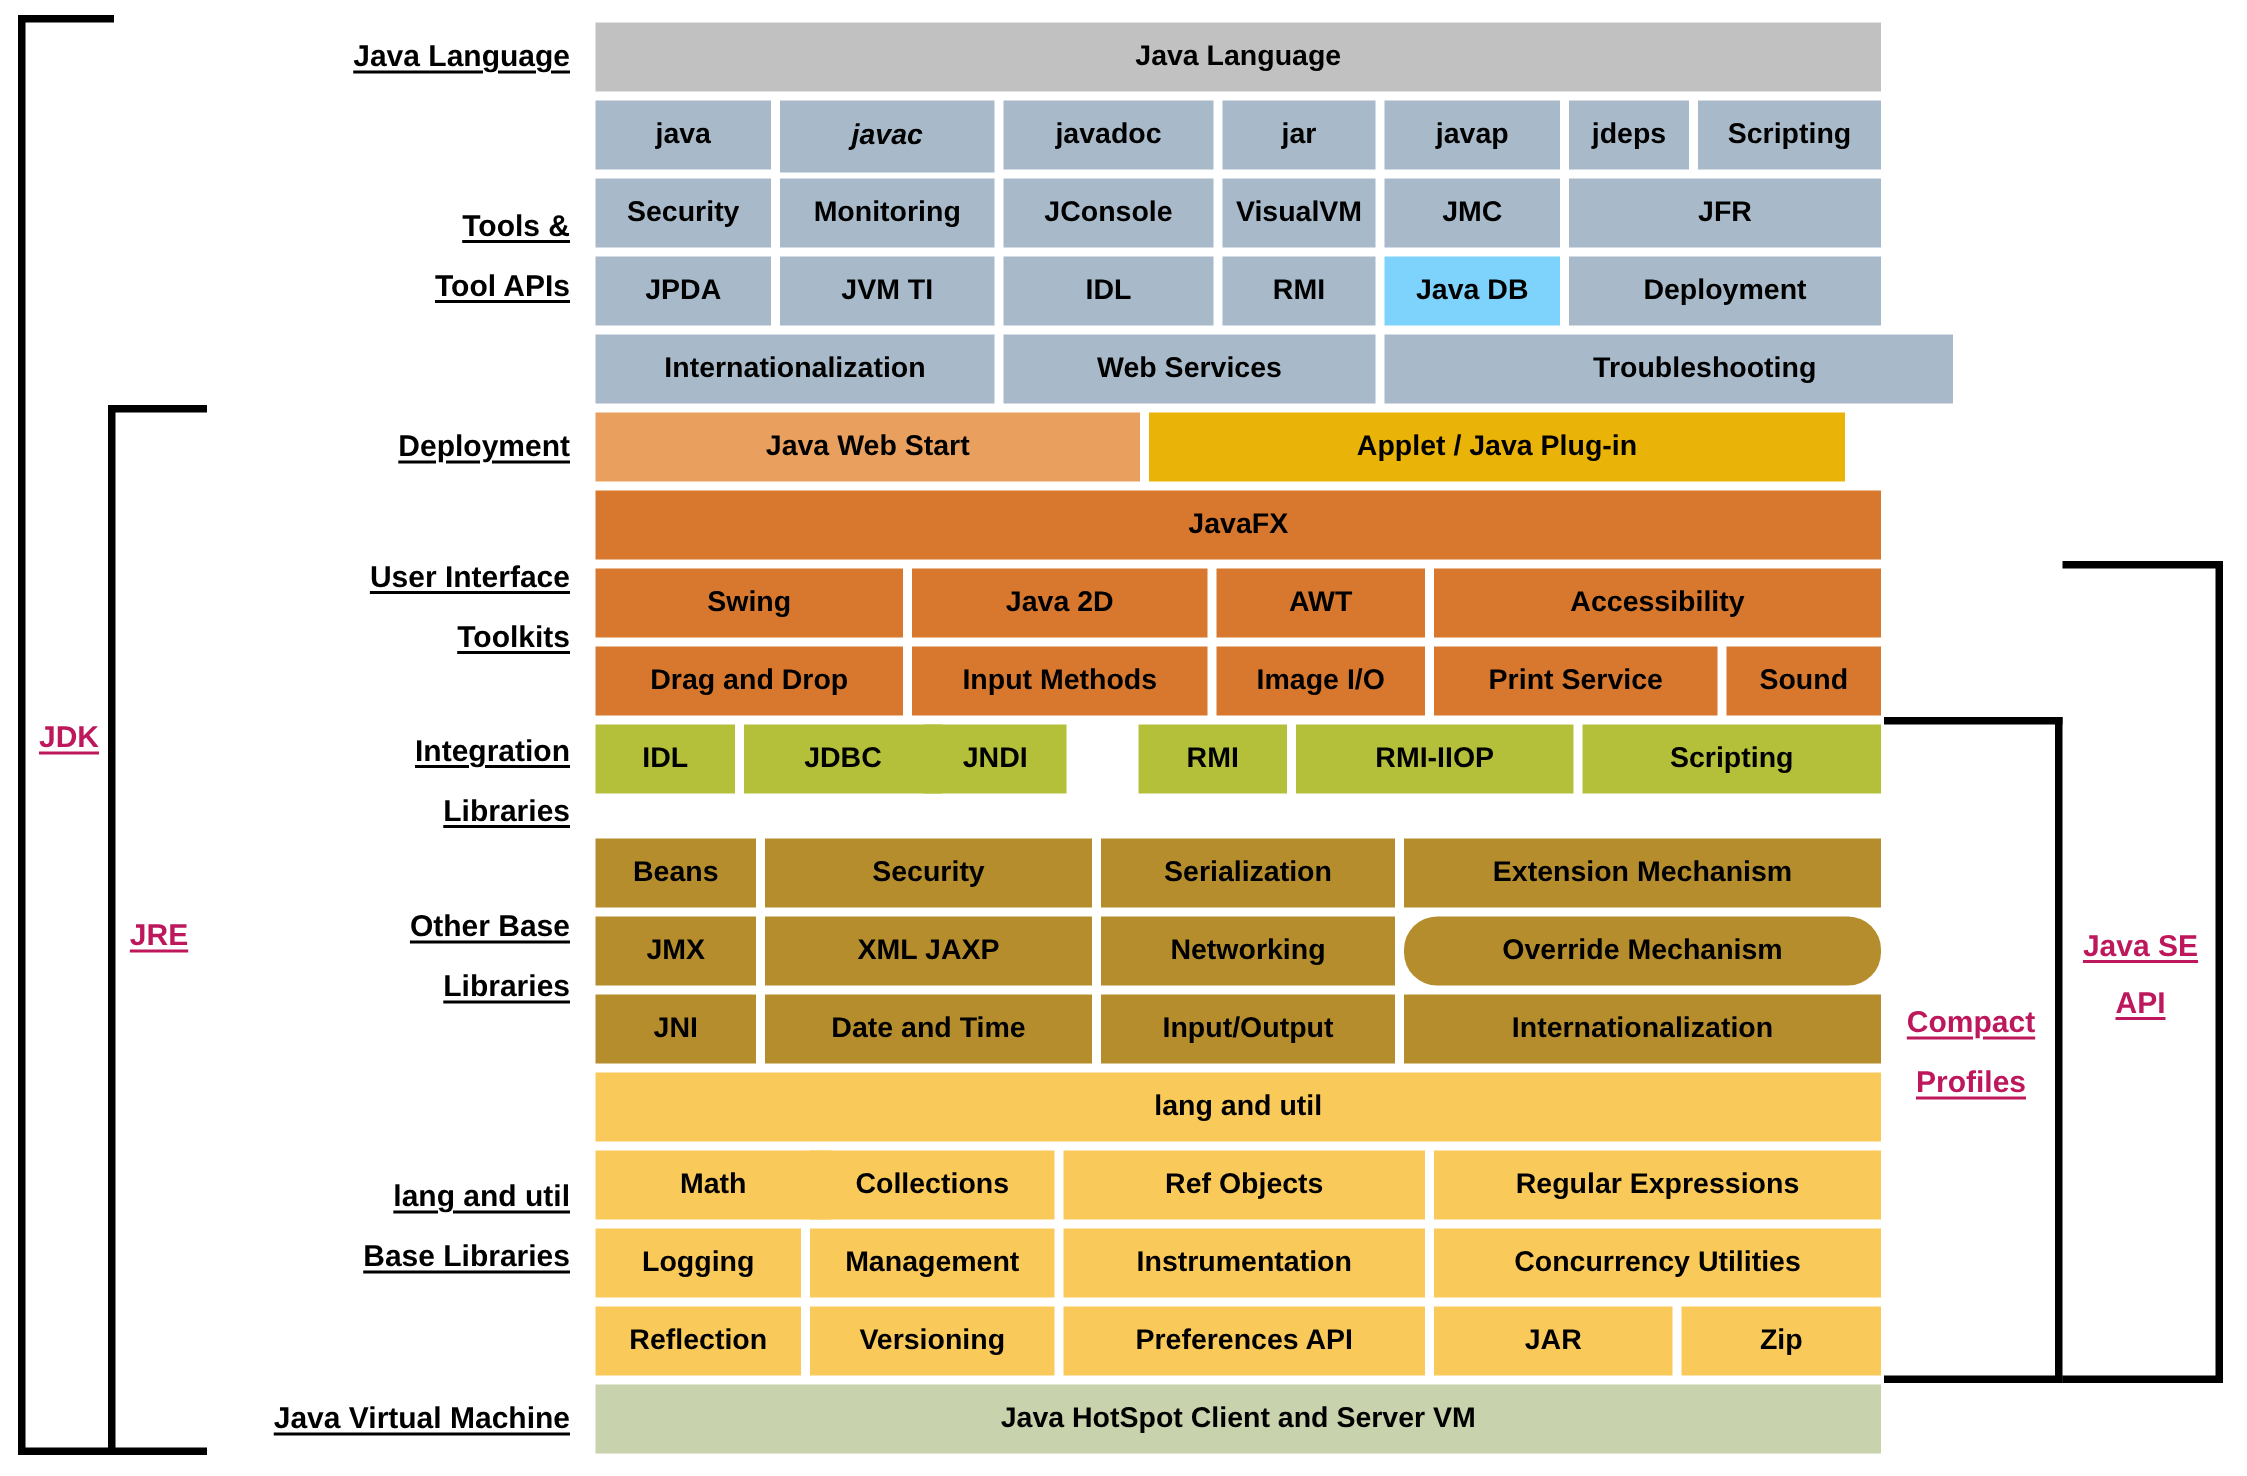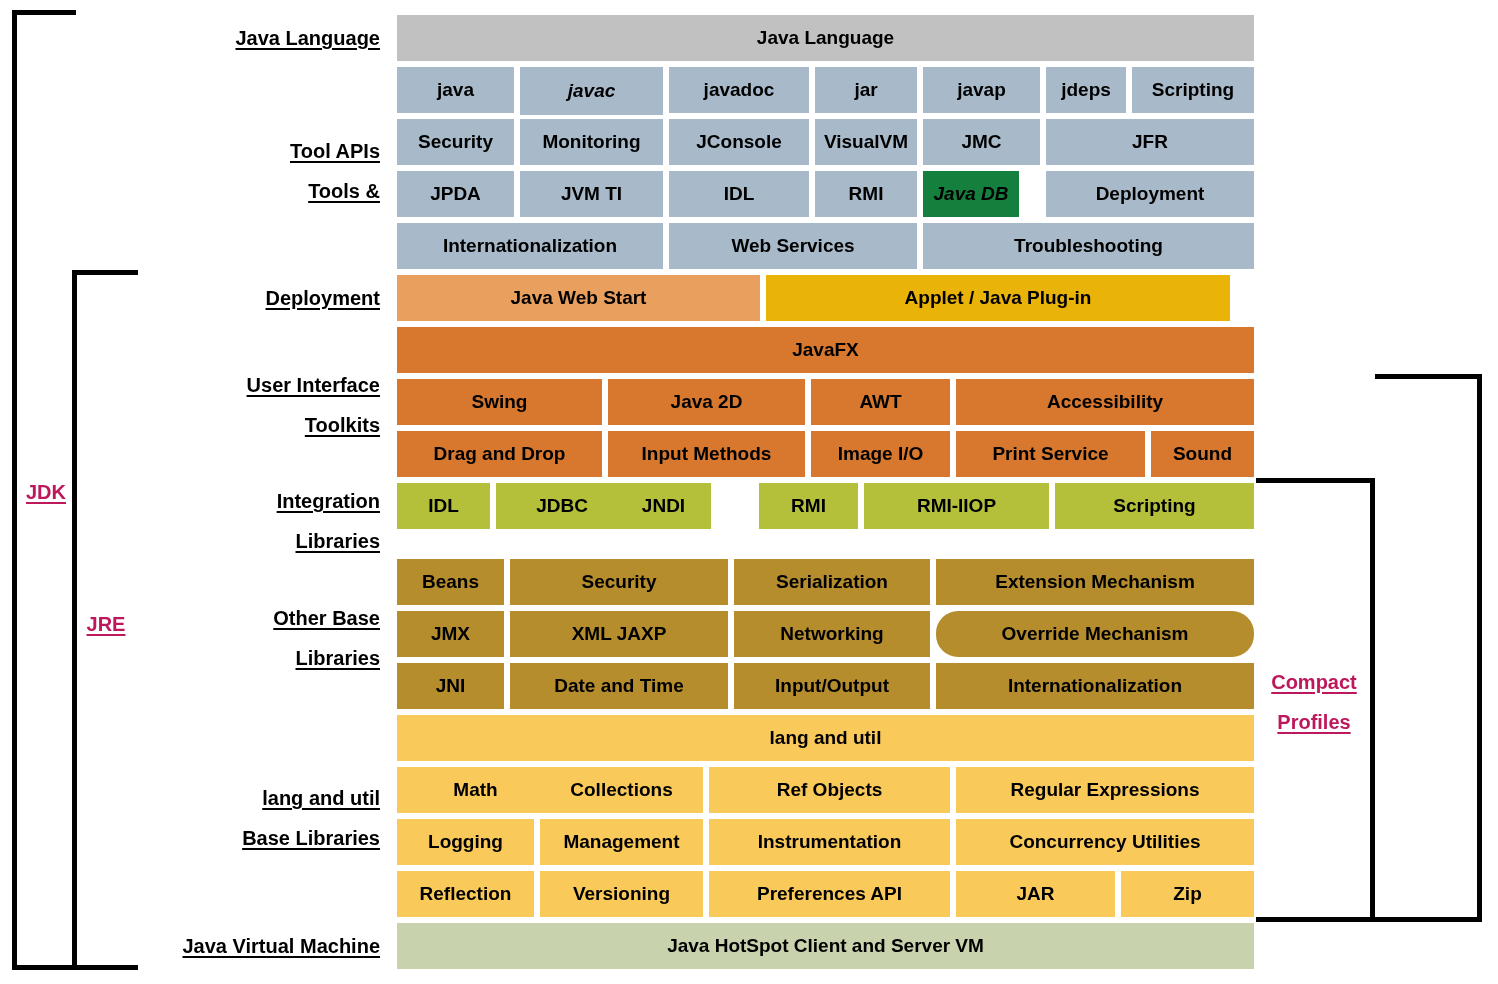--- a/index.html
+++ b/index.html
@@ -36,22 +36,22 @@
 </style>
 </head>
 <body>
 
 <div id="canvas">
 
   <div class="side-label" style="top:18px">
     <div class="line">Java Language</div>
   </div>
   <div class="side-label" style="top:131px">
+    <div class="line">Tools &amp;</div>
     <div class="line">Tool APIs</div>
-    <div class="line">Tools &amp;</div>
   </div>
   <div class="side-label" style="top:278px">
     <div class="line">Deployment</div>
   </div>
   <div class="side-label" style="top:365px">
     <div class="line">User Interface</div>
     <div class="line">Toolkits</div>
   </div>
   <div class="side-label" style="top:481px">
     <div class="line">Integration</div>
@@ -81,25 +81,25 @@
       <div class="block" style="left: 397px; top: 119px; width: 117px; height: 46px; background: rgb(168, 186, 201);">Security</div>
       <div class="block" style="left: 520px; top: 119px; width: 143px; height: 46px; background: rgb(168, 186, 201);">Monitoring</div>
       <div class="block" style="left: 669px; top: 119px; width: 140px; height: 46px; background: rgb(168, 186, 201);">JConsole</div>
       <div class="block" style="left: 815px; top: 119px; width: 102px; height: 46px; background: rgb(168, 186, 201);">VisualVM</div>
       <div class="block" style="left: 923px; top: 119px; width: 117px; height: 46px; background: rgb(168, 186, 201);">JMC</div>
       <div class="block" style="left: 1046px; top: 119px; width: 208px; height: 46px; background: rgb(168, 186, 201);">JFR</div>
       <div class="block" style="left: 397px; top: 171px; width: 117px; height: 46px; background: rgb(168, 186, 201);">JPDA</div>
       <div class="block" style="left: 520px; top: 171px; width: 143px; height: 46px; background: rgb(168, 186, 201);">JVM TI</div>
       <div class="block" style="left: 669px; top: 171px; width: 140px; height: 46px; background: rgb(168, 186, 201);">IDL</div>
       <div class="block" style="left: 815px; top: 171px; width: 102px; height: 46px; background: rgb(168, 186, 201);">RMI</div>
-      <div class="block" style="left: 923px; top: 171px; width: 96px; height: 46px; background: #15803d; font-style: italic;">Java DB</div>
+      <div class="block" style="left: 923px; top: 171px; width: 117px; height: 46px; background: #7dd3fc;">Java DB</div>
       <div class="block" style="left: 1046px; top: 171px; width: 208px; height: 46px; background: rgb(168, 186, 201);">Deployment</div>
       <div class="block" style="left: 397px; top: 223px; width: 266px; height: 46px; background: rgb(168, 186, 201);">Internationalization</div>
       <div class="block" style="left: 669px; top: 223px; width: 248px; height: 46px; background: rgb(168, 186, 201);">Web Services</div>
-      <div class="block" style="left: 923px; top: 223px; width: 331px; height: 46px; background: rgb(168, 186, 201);">Troubleshooting</div>
+      <div class="block" style="left: 923px; top: 223px; width: 331px; height: 46px; background: rgb(168, 186, 201); padding-left: 48px;">Troubleshooting</div>
       <div class="block" style="left: 397px; top: 275px; width: 363px; height: 46px; background: rgb(233, 160, 94);">Java Web Start</div>
       <div class="block" style="left: 766px; top: 275px; width: 464px; height: 46px; background: #eab308;">Applet / Java Plug-in</div>
       <div class="block" style="left: 397px; top: 327px; width: 857px; height: 46px; background: rgb(215, 120, 46);">JavaFX</div>
       <div class="block" style="left: 397px; top: 379px; width: 205px; height: 46px; background: rgb(215, 120, 46);">Swing</div>
       <div class="block" style="left: 608px; top: 379px; width: 197px; height: 46px; background: rgb(215, 120, 46);">Java 2D</div>
       <div class="block" style="left: 811px; top: 379px; width: 139px; height: 46px; background: rgb(215, 120, 46);">AWT</div>
       <div class="block" style="left: 956px; top: 379px; width: 298px; height: 46px; background: rgb(215, 120, 46);">Accessibility</div>
       <div class="block" style="left: 397px; top: 431px; width: 205px; height: 46px; background: rgb(215, 120, 46);">Drag and Drop</div>
       <div class="block" style="left: 608px; top: 431px; width: 197px; height: 46px; background: rgb(215, 120, 46);">Input Methods</div>
       <div class="block" style="left: 811px; top: 431px; width: 139px; height: 46px; background: rgb(215, 120, 46);">Image I/O</div>
@@ -157,14 +157,18 @@
   <div class="bracket-label" style="left:16px;width:60px;top:472px">
     <div class="line">JDK</div>
   </div>
   <div class="bracket-label" style="left:76px;width:60px;top:604px">
     <div class="line">JRE</div>
   </div>
   <div class="bracket-label" style="left:1256px;width:116px;top:662px">
     <div class="line">Compact</div>
     <div class="line">Profiles</div>
   </div>
+  <div class="bracket-label" style="left:1377px;width:100px;top:612px;line-height:38px">
+    <div class="line">Java SE</div>
+    <div class="line">API</div>
+  </div>
 
 </div>
 
 </body></html>

